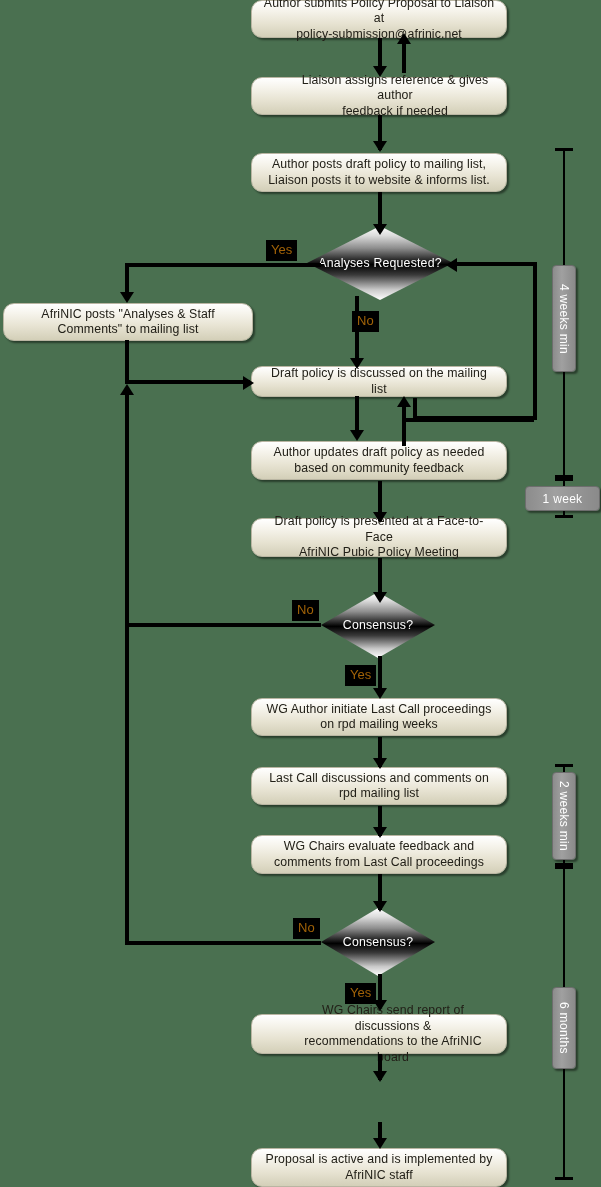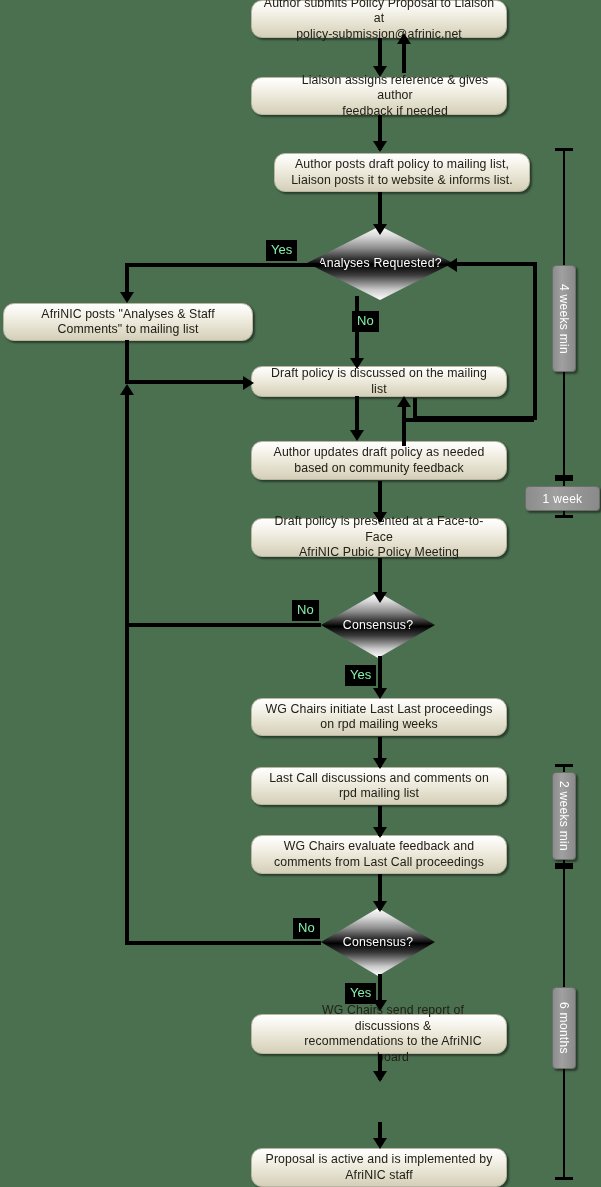--- a/index.html
+++ b/index.html
@@ -42,21 +42,21 @@
   }
   .diamond .dlabel{
     position:relative;z-index:2;
     color:#ffffff;font-size:12.3px;line-height:15px;text-align:center;
     letter-spacing:.2px;
   }
 
   
   .chip{
     position:absolute;
-    background:#000000;color:#86efac;
+    background:#000000;color:#a16207;
     font-size:13px;line-height:16px;
     padding:2px 5px 3px 5px;
     z-index:6;
   }
 
   
   .ln{position:absolute;background:#000;z-index:3;}
   .ln.v{width:4px;}
   .ln.h{height:4px;}
   .arw{position:absolute;width:0;height:0;z-index:4;}
@@ -167,21 +167,21 @@
     </div>
   </div>
 
   <div class="node" style="left:251px;top:77px;width:256px;height:38px;padding-left:42px;">
     <div>
       <span>Liaison assigns reference &amp; gives author</span>
       <span>feedback if needed</span>
     </div>
   </div>
 
-  <div class="node" style="left:251px;top:153px;width:256px;height:39px;margin-left:23px;">
+  <div class="node" style="left:251px;top:153px;width:256px;height:39px;">
     <div>
       <span>Author posts draft policy to mailing list,</span>
       <span>Liaison posts it to website &amp; informs list.</span>
     </div>
   </div>
 
   <div class="node" style="left:3px;top:303px;width:250px;height:38px;">
     <div>
       <span>AfriNIC posts "Analyses &amp; Staff</span>
       <span>Comments" to mailing list</span>
@@ -203,26 +203,26 @@
 
   <div class="node" style="left:251px;top:518px;width:256px;height:39px;">
     <div>
       <span>Draft policy is presented at a Face-to-Face</span>
       <span>AfriNIC Pubic Policy Meeting</span>
     </div>
   </div>
 
   <div class="node" style="left:251px;top:698px;width:256px;height:38px;">
     <div>
-      <span>WG Chairs initiate Last Last proceedings</span>
+      <span>WG Author initiate Last Call proceedings</span>
       <span>on rpd mailing weeks</span>
     </div>
   </div>
 
-  <div class="node" style="left:251px;top:767px;width:256px;height:38px;border-radius:10px;">
+  <div class="node" style="left:251px;top:767px;width:256px;height:38px;">
     <div>
       <span>Last Call discussions and comments on</span>
       <span>rpd mailing list</span>
     </div>
   </div>
 
   <div class="node" style="left:251px;top:835px;width:256px;height:39px;">
     <div>
       <span>WG Chairs evaluate feedback and</span>
       <span>comments from Last Call proceedings</span>

